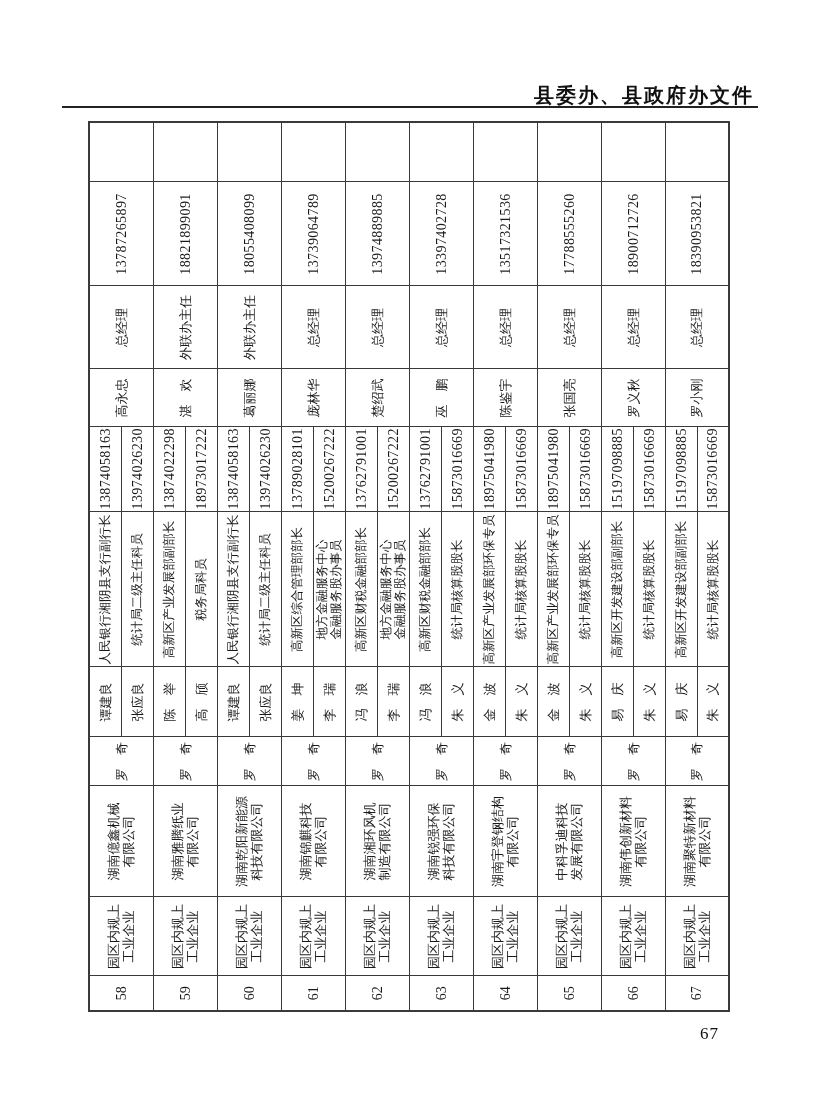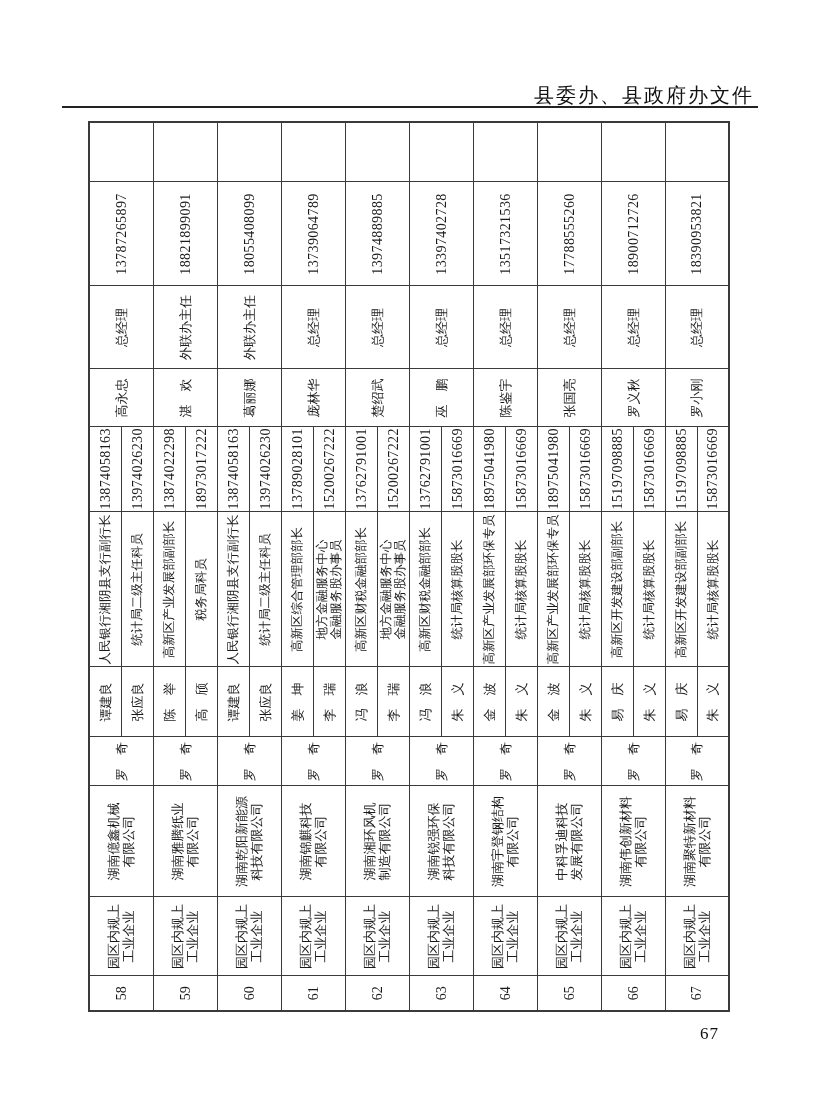--- a/index.html
+++ b/index.html
@@ -3,21 +3,21 @@
 <meta charset="utf-8">
 <style>
   html,body{margin:0;padding:0;background:#e8e8e8;}
   .page{
     position:relative;width:816px;height:1099px;background:#ffffff;
     font-family:"Liberation Serif","DejaVu Serif",serif;color:#1a1a1a;
     overflow:hidden;margin:0 auto;
   }
   .page-header{
     position:absolute;top:82px;right:62px;
-    font-size:20px;font-weight:normal;letter-spacing:2px;color:#111;
+    font-size:20px;font-weight:bold;letter-spacing:2px;color:#111;
     font-family:"Liberation Serif","DejaVu Serif",serif;
   }
   .header-rule{
     position:absolute;left:62px;right:58px;top:106px;height:2px;background:#222;
   }
   .rot-wrap{
     position:absolute;left:88px;top:1012px;
     transform:rotate(-90deg);transform-origin:0 0;
   }
   table.roster{

